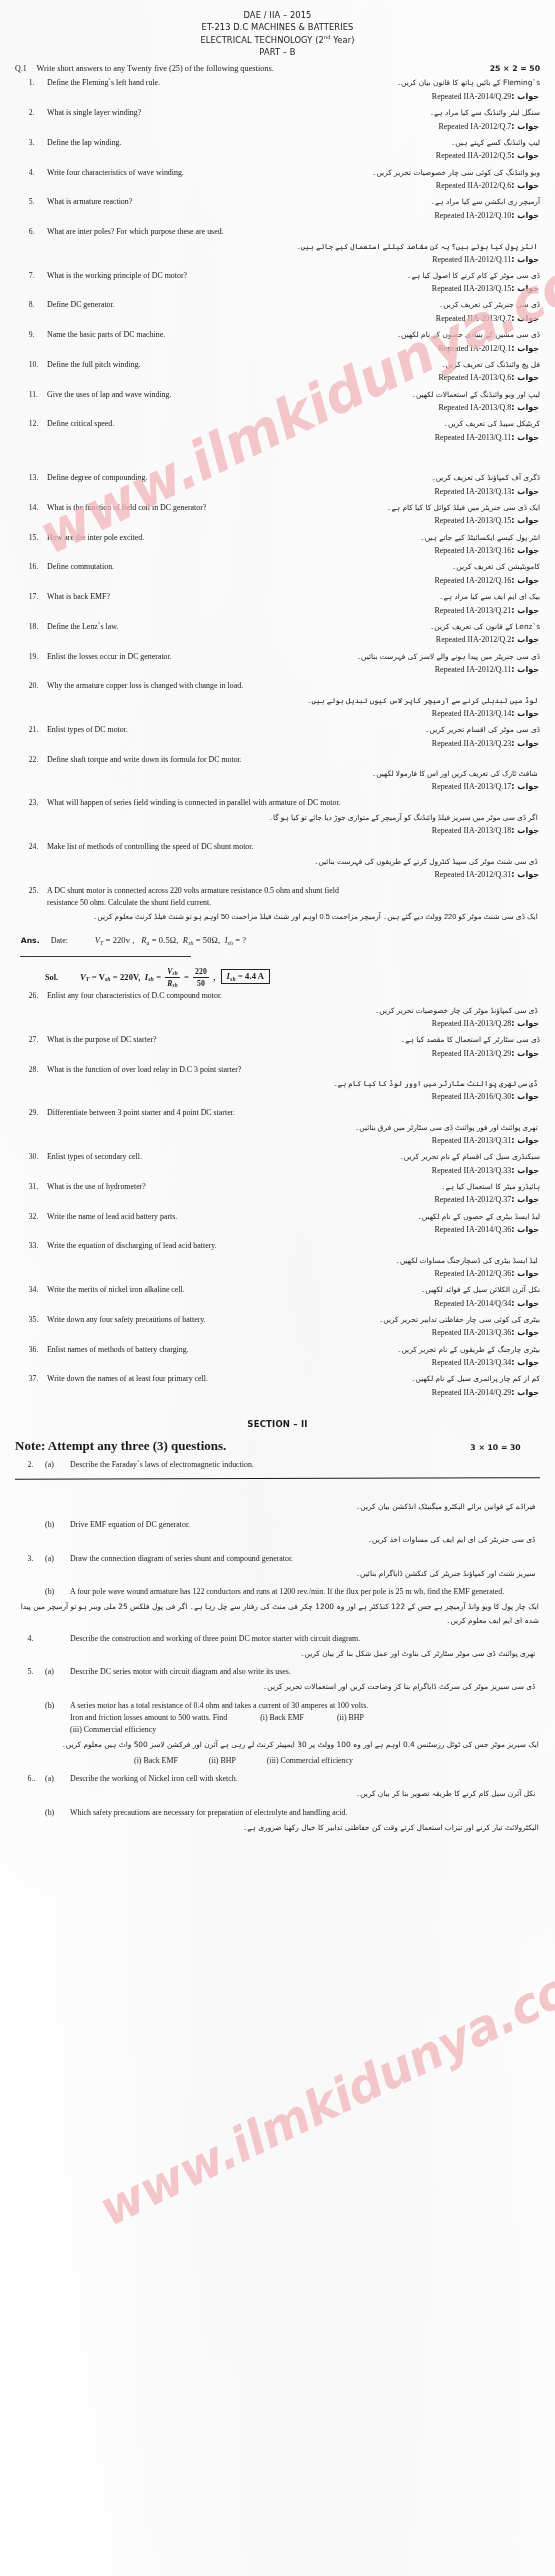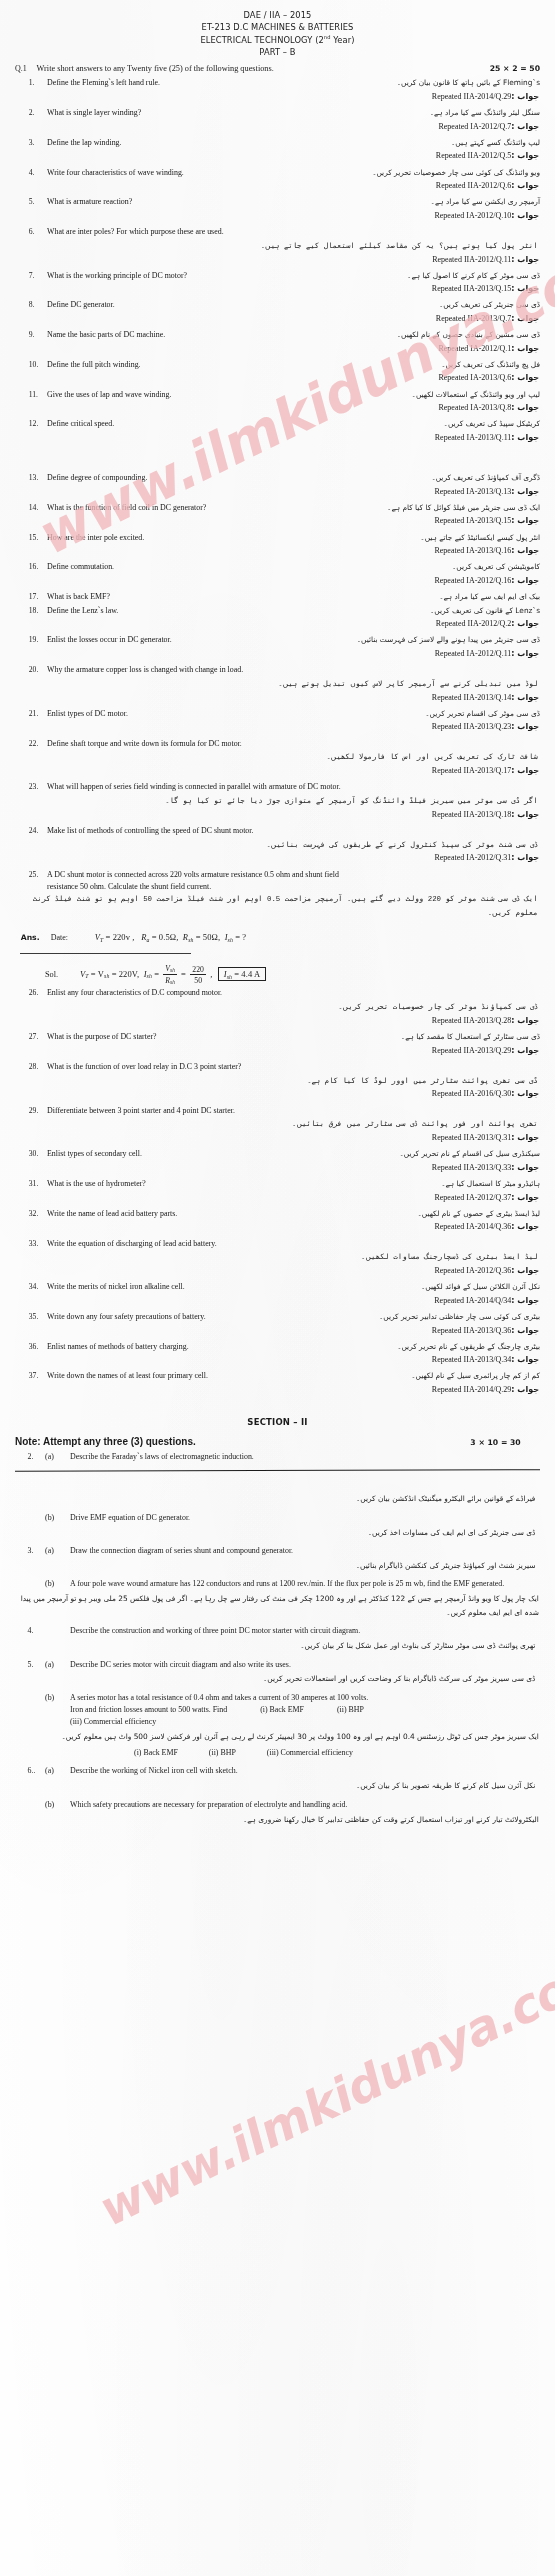--- a/index.html
+++ b/index.html
@@ -138,21 +138,21 @@
     direction: rtl;
     font-family: "DejaVu Sans", sans-serif;
     font-size: 7.4px;
     line-height: 1.75;
     color: #1d1d1d;
   }
   
   .qur-block {
     direction: rtl;
     text-align: right;
-    font-family: Liberation Mono, monospace;
+    font-family: Liberation Sans, sans-serif;
     font-size: 7.4px;
     line-height: 1.8;
     color: #1d1d1d;
     padding: 1.1px 2.3px 0 0;
   }
   .ansref {
     text-align: right;
     direction: rtl;
     font-size: 7.7px;
     line-height: 1.6;
@@ -209,20 +209,21 @@
     border: none;
     border-top: 0.8px solid #3a3a3a;
     width: 171px;
     margin: 10.2px 0 10.2px 4.6px;
   }
   .sol-line {
     display: flex;
     align-items: center;
     padding-left: 30px;
     margin-top: 2.3px;
+    font-weight: bold;
   }
   .sol-line .tag {
     font-family: "Liberation Serif", serif;
     flex: 0 0 35px;
     font-size: 8.3px;
   }
   .frac {
     display: inline-flex;
     flex-direction: column;
     vertical-align: middle;
@@ -248,23 +249,23 @@
     margin: 17px 0 9px 0;
     letter-spacing: 0.2px;
   }
   .note-row {
     display: flex;
     align-items: baseline;
     font-size: 8px;
     margin-bottom: 4.6px;
   }
   .note-row .note-lbl {
-    font-family: Liberation Sans, sans-serif;
+    font-family: Liberation Serif, serif;
     font-weight: bold;
-    font-size: 10px;
+    font-size: 13px;
     flex: 1 1 auto;
   }
   .note-row .note-marks {
     font-family: "DejaVu Sans", sans-serif;
     font-weight: bold;
     font-size: 7.7px;
     flex: 0 0 auto;
     padding-right: 19.3px;
     white-space: nowrap;
   }
@@ -523,20 +524,23 @@
         <div class="ansref">
           <span class="jlabel">جواب :</span><span class="rep">Repeated IA-2012/Q.16</span>
         </div>
       </div>
 
       <div class="qrow">
         <div class="qline">
           <div class="qidx">17.</div>
           <div class="qen">What is back EMF?</div>
           <div class="qur">بیک ای ایم ایف سے کیا مراد ہے۔</div>
+        </div>
+        <div class="ansref">
+          <span class="jlabel">جواب :</span><span class="rep">Repeated IA-2013/Q.21</span>
         </div>
       </div>
 
       <div class="qrow">
         <div class="qline">
           <div class="qidx">18.</div>
           <div class="qen">Define the Lenz`s law.</div>
           <div class="qur">Lenz`s کے قانون کی تعریف کریں۔</div>
         </div>
         <div class="ansref">

